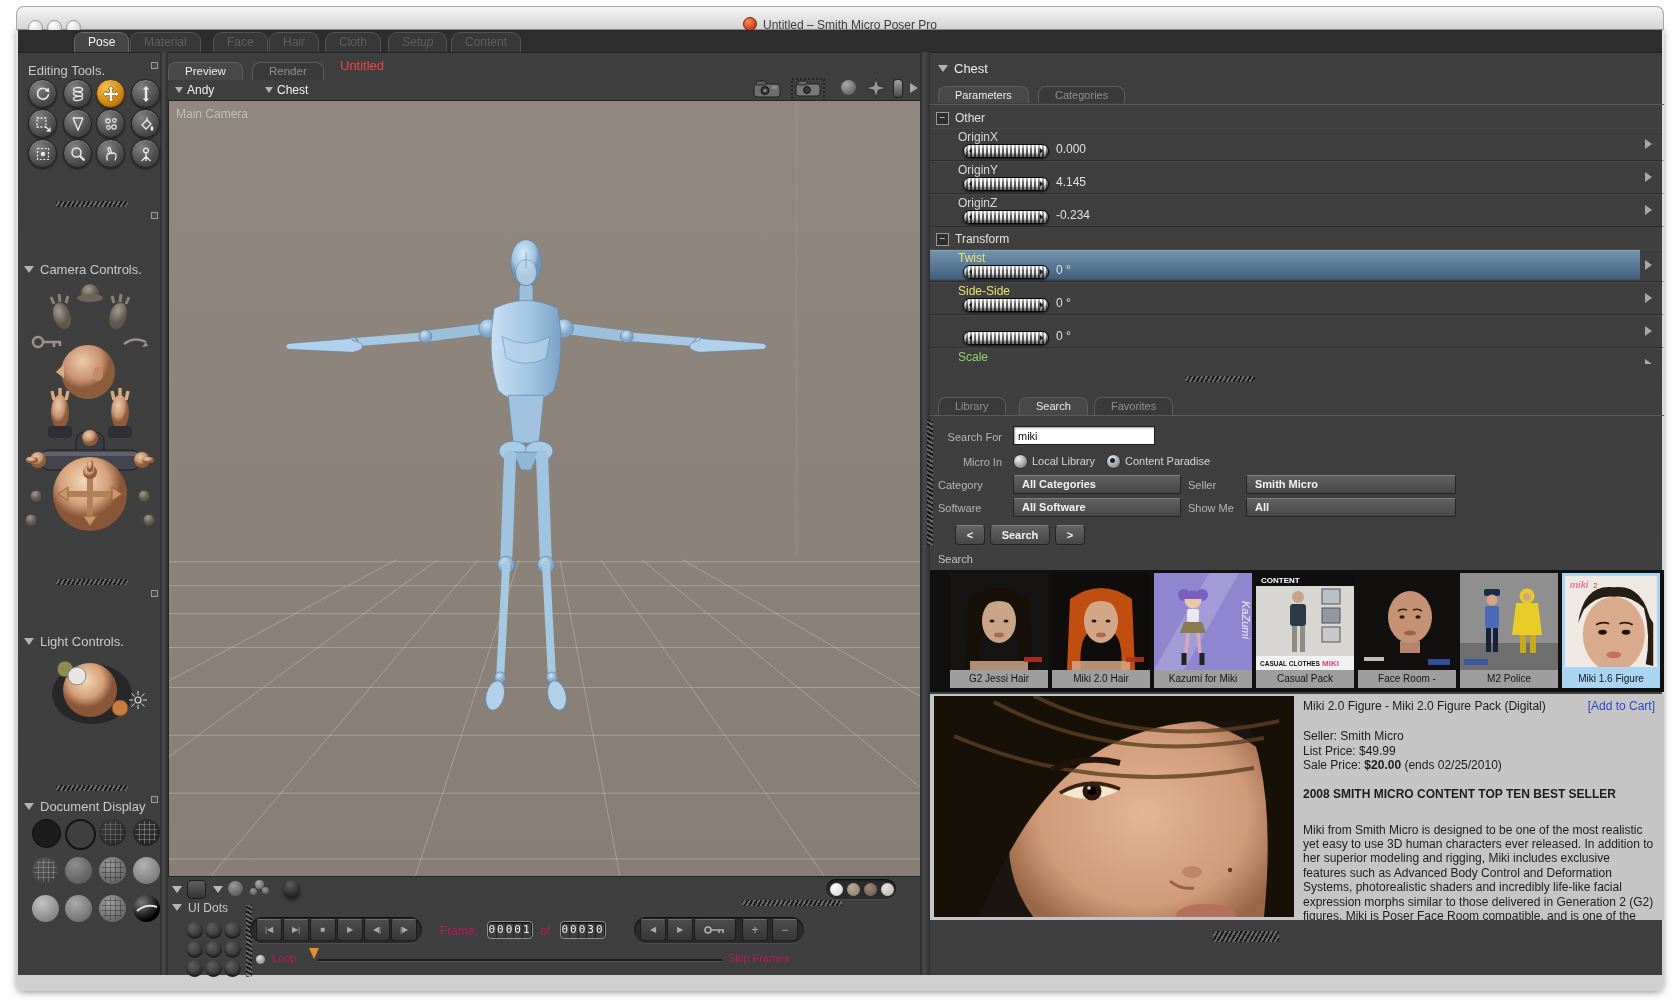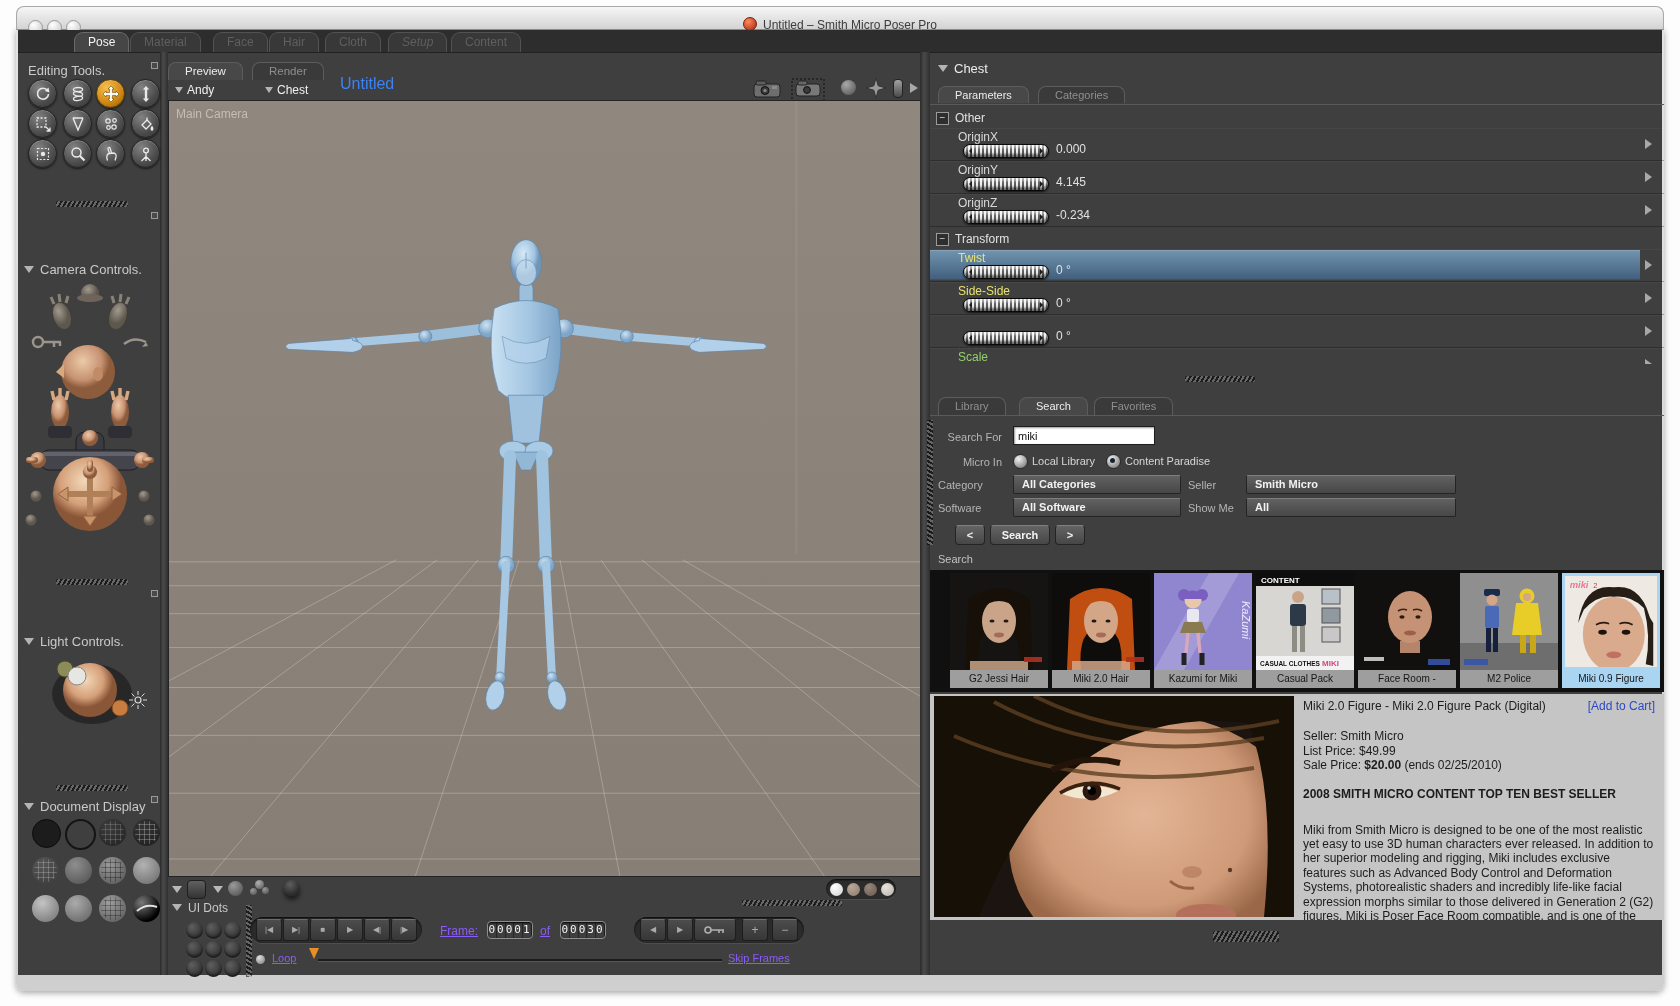--- a/index.html
+++ b/index.html
@@ -79,21 +79,21 @@
   .prod{position:absolute;left:930px;top:694px;width:734px;height:226px;background:#c5c5c5;overflow:hidden;}
   .ptext{position:absolute;left:373px;top:5px;width:352px;color:#1c1c1c;font-size:12px;}
   .cart{color:#2c48c8;}
   
   .tbtn{position:absolute;top:2px;width:24px;height:20px;border-radius:3px;border:1px solid #1d1d1d;border-top-color:#6e6e6e;
     background:linear-gradient(#4c4c4c,#373737);color:#aaa;font-size:8px;text-align:center;line-height:20px;}
   .tpill{position:absolute;height:26px;border-radius:13px;background:#2b2b2b;box-shadow:inset 0 1px 2px rgba(0,0,0,.8),0 1px 0 rgba(255,255,255,.08);}
   .counter{position:absolute;width:44px;height:16px;border:1px solid #8e8e8e;border-radius:4px;color:#f2f2f2;
     font-family:"DejaVu Sans Mono",monospace;font-size:11px;line-height:16px;text-align:center;letter-spacing:2px;
     background:repeating-linear-gradient(90deg,#3e3e3e 0 7.8px,#262626 7.8px 8.8px);box-shadow:inset 0 1px 2px #000;}
-  .tlabel{position:absolute;font-size:11px;color:#8b5cf6;text-decoration:underline;}
+  .tlabel{position:absolute;font-size:11px;color:#be185d;}
   .uidot{position:absolute;width:17px;height:17px;border-radius:50%;
     background:radial-gradient(circle at 35% 30%,#5e5e5e,#343434 70%);box-shadow:inset 0 -2px 3px rgba(0,0,0,.5),0 1px 1px rgba(255,255,255,.07);}
   .fdot{position:absolute;border-radius:50%;}
 </style>
 </head>
 <body>
 
 <div class="stage">
 
   <div class="winframe"></div>
@@ -303,21 +303,21 @@
       <div class="dd" style="left: 32px; top: 895px; background: radial-gradient(circle at 38% 30%, rgb(196, 196, 196), rgb(110, 110, 110));"></div>
       <div class="dd" style="left: 65px; top: 895px; background: radial-gradient(circle at 38% 30%, rgb(171, 171, 171), rgb(94, 94, 94));"></div>
       <div class="dd lat" style="left: 99px; top: 895px; background: radial-gradient(circle at 38% 30%, rgb(158, 158, 158), rgb(86, 86, 86)); --lc: rgba(0,0,0,.28);"></div>
       <div class="dd" style="left: 133px; top: 895px; background: radial-gradient(circle at 32% 28%, rgb(122, 122, 122), rgb(0, 0, 0) 70%);"><svg width="27" height="27" viewBox="0 0 27 27">
           <path d="M4,16 Q13,8 24,12" stroke="rgba(255,255,255,.85)" stroke-width="2" fill="none"></path>
         </svg></div>
     </div>
 
   <div class="dtab on" style="left:168px;top:62px">Preview</div>
   <div class="dtab" style="left:252px;top:62px">Render</div>
-  <div class="lbl" style="left:340px;top:75px;font-size:16px;color:#3b82f6">Untitled</div>
+  <div class="lbl" style="left:340px;top:58px;font-size:13px;color:#ef4444">Untitled</div>
 
   <div class="lbl" style="left:175px;top:83px;font-size:12px;color:#f0f0f0"><span class="tri sm"></span><span>Andy</span></div>
   <div class="lbl" style="left:265px;top:83px;font-size:12px;color:#f0f0f0"><span class="tri sm"></span><span>Chest</span></div>
 
   <svg width="28" height="18" style="position:absolute;left:753px;top:80px" viewBox="0 0 28 18">
     <rect x="1" y="4" width="26" height="13" rx="3" fill="#6e6e6e" stroke="#222"></rect>
       <rect x="3" y="1" width="10" height="4" rx="1.5" fill="#5e5e5e" stroke="#222"></rect>
     <circle cx="12" cy="10.5" r="4" fill="#3a3a3a" stroke="#111"></circle>
       <circle cx="12" cy="10.5" r="1.6" fill="#8a8a8a"></circle>
       <rect x="19" y="6" width="5" height="3" fill="#8a8a8a"></rect>
@@ -668,21 +668,21 @@
      <text x="5" y="13" font-family="Liberation Sans,sans-serif" font-size="10" font-weight="bold" font-style="italic" fill="#e87898">miki</text>
      <text x="30" y="13" font-family="Liberation Sans,sans-serif" font-size="8" fill="#c04030">2</text>
      <ellipse cx="52" cy="62" rx="33" ry="40" fill="#d9ab8c"></ellipse>
      <path d="M14,50 Q20,8 52,12 Q84,8 92,52 L84,34 Q70,20 52,22 Q34,20 20,36 z" fill="#261d15"></path>
      <path d="M84,34 q8,30 2,60 l8,2 V50 z" fill="#261d15"></path>
      <ellipse cx="40" cy="60" rx="4.5" ry="2.6" fill="#1e130c"></ellipse>
             <ellipse cx="65" cy="60" rx="4.5" ry="2.6" fill="#1e130c"></ellipse>
      <path d="M33,52 q7,-4 14,-1 M58,51 q7,-3 14,1" stroke="#2a1a10" stroke-width="1.8" fill="none"></path>
      <ellipse cx="52" cy="84" rx="8" ry="3.6" fill="#c27062"></ellipse>
           </svg></div>
-        <div class="tlab">Miki 0.9 Figure</div>
+        <div class="tlab">Miki 1.6 Figure</div>
       </div>
     </div>
 
   <div class="prod">
     <svg width="360" height="221" viewBox="0 0 360 221" style="position:absolute;left:4px;top:2px">
       <defs>
         <radialGradient id="faceG" cx="45%" cy="38%">
             <stop offset="0%" stop-color="#e3b596"></stop>
             <stop offset="70%" stop-color="#cf9a78"></stop>
             <stop offset="100%" stop-color="#9a6848"></stop>

